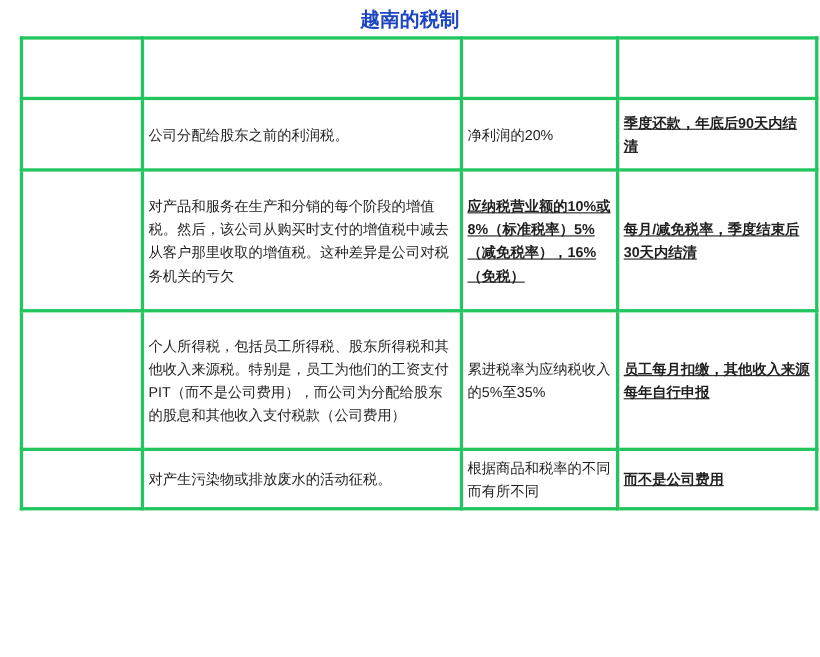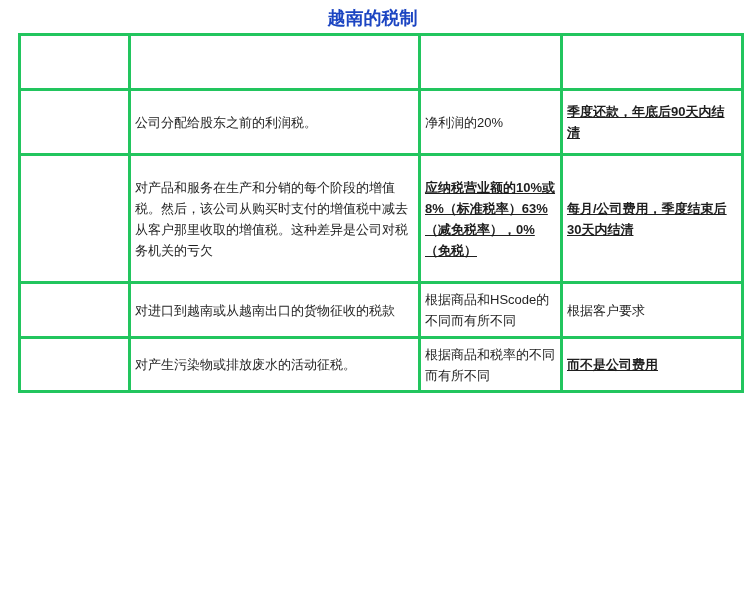--- a/index.html
+++ b/index.html
@@ -83,31 +83,31 @@
       <tr class="r-cit">
         <td></td>
         <td>公司分配给股东之前的利润税。</td>
         <td>净利润的20%</td>
         <td class="bold">季度还款，年底后90天内结清</td>
       </tr>
 
       <tr class="r-vat">
         <td></td>
         <td>对产品和服务在生产和分销的每个阶段的增值税。然后，该公司从购买时支付的增值税中减去从客户那里收取的增值税。这种差异是公司对税务机关的亏欠</td>
-        <td class="bold">应纳税营业额的10%或8%（标准税率）63%（减免税率），0%（免税）</td>
-        <td class="bold">每月/公司费用，季度结束后30天内结清</td>
+        <td class="bold">应纳税营业额的10%或8%（标准税率）5%（减免税率），16%（免税）</td>
+        <td class="bold">每月/减免税率，季度结束后30天内结清</td>
       </tr>
 
+      <tr class="r-pit">
+        <td></td>
+        <td>个人所得税，包括员工所得税、股东所得税和其他收入来源税。特别是，员工为他们的工资支付PIT（而不是公司费用），而公司为分配给股东的股息和其他收入支付税款（公司费用）</td>
+        <td>累进税率为应纳税收入的5%至35%</td>
+        <td class="bold">员工每月扣缴，其他收入来源每年自行申报</td>
+      </tr>
 
-      <tr class="r-imp">
-        <td></td>
-        <td>对进口到越南或从越南出口的货物征收的税款</td>
-        <td>根据商品和HScode的不同而有所不同</td>
-        <td>根据客户要求</td>
-      </tr>
 
 
       <tr class="r-env">
         <td></td>
         <td>对产生污染物或排放废水的活动征税。</td>
         <td>根据商品和税率的不同而有所不同</td>
         <td class="bold">而不是公司费用</td>
       </tr>
     </tbody>
   </table>

